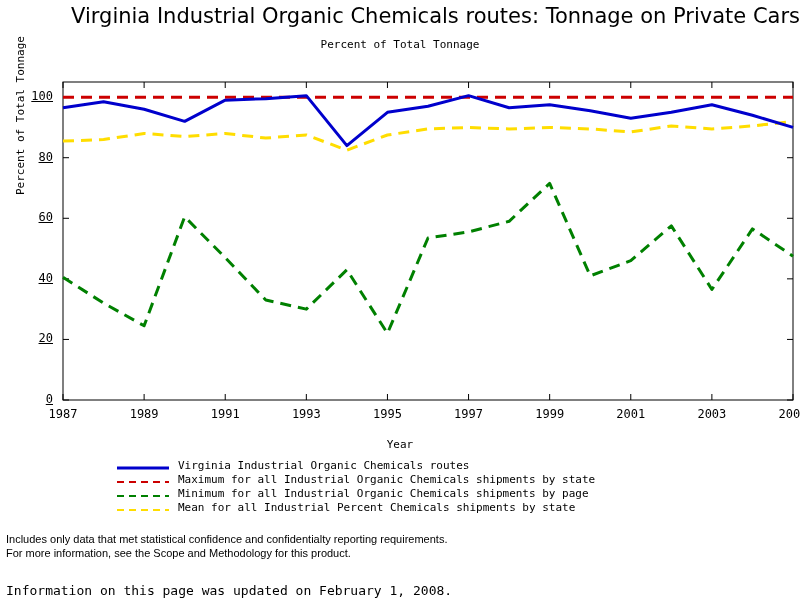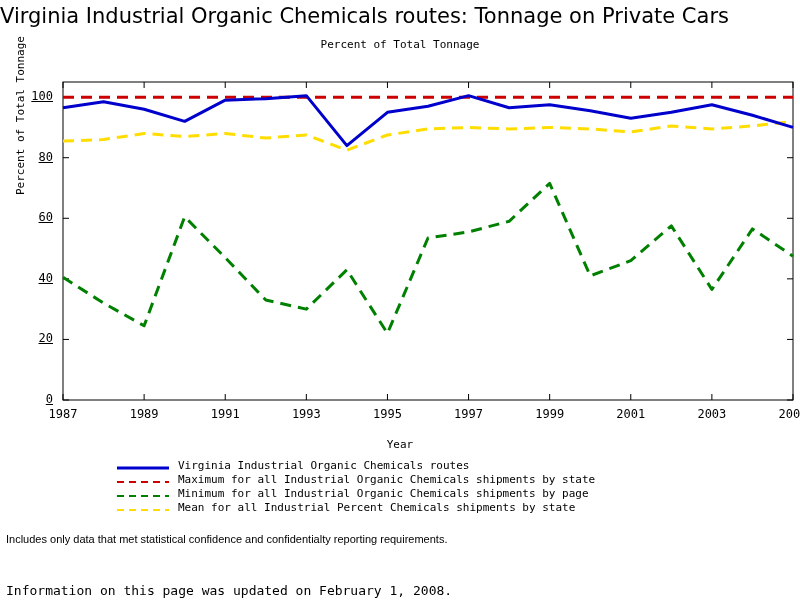--- a/index.html
+++ b/index.html
@@ -13,21 +13,21 @@
     position: relative;
     font-family: "DejaVu Sans", sans-serif;
     color: #000000;
     overflow: hidden;
   }
   #title {
     position: absolute;
     top: 4px;
     left: 0;
     width: 800px;
-    text-align: left;
+    text-align: right;
     font-size: 21px;
     font-family: "DejaVu Sans", sans-serif;
     white-space: nowrap;
   }
   #subtitle {
     position: absolute;
     top: 38px;
     left: 0;
     width: 800px;
     text-align: center;
@@ -193,15 +193,16 @@
     <div class="legend-row">
       <span class="legend-swatch"><svg width="54" height="12">
           <line x1="1" y1="6" x2="53" y2="6" stroke="#ffdd00" stroke-width="2" stroke-dasharray="7,5"></line>
         </svg></span>
       <span class="legend-text">Mean for all Industrial Percent Chemicals shipments by state</span>
     </div>
   </div>
 
 <div id="footnotes">
   <div class="footnote">Includes only data that met statistical confidence and confidentialty reporting requirements.</div>
+  <div class="footnote">For more information, see the Scope and Methodology for this product.</div>
 </div>
 
 <div id="updated">Information on this page was updated on February 1, 2008.</div>
 
 </body></html>

